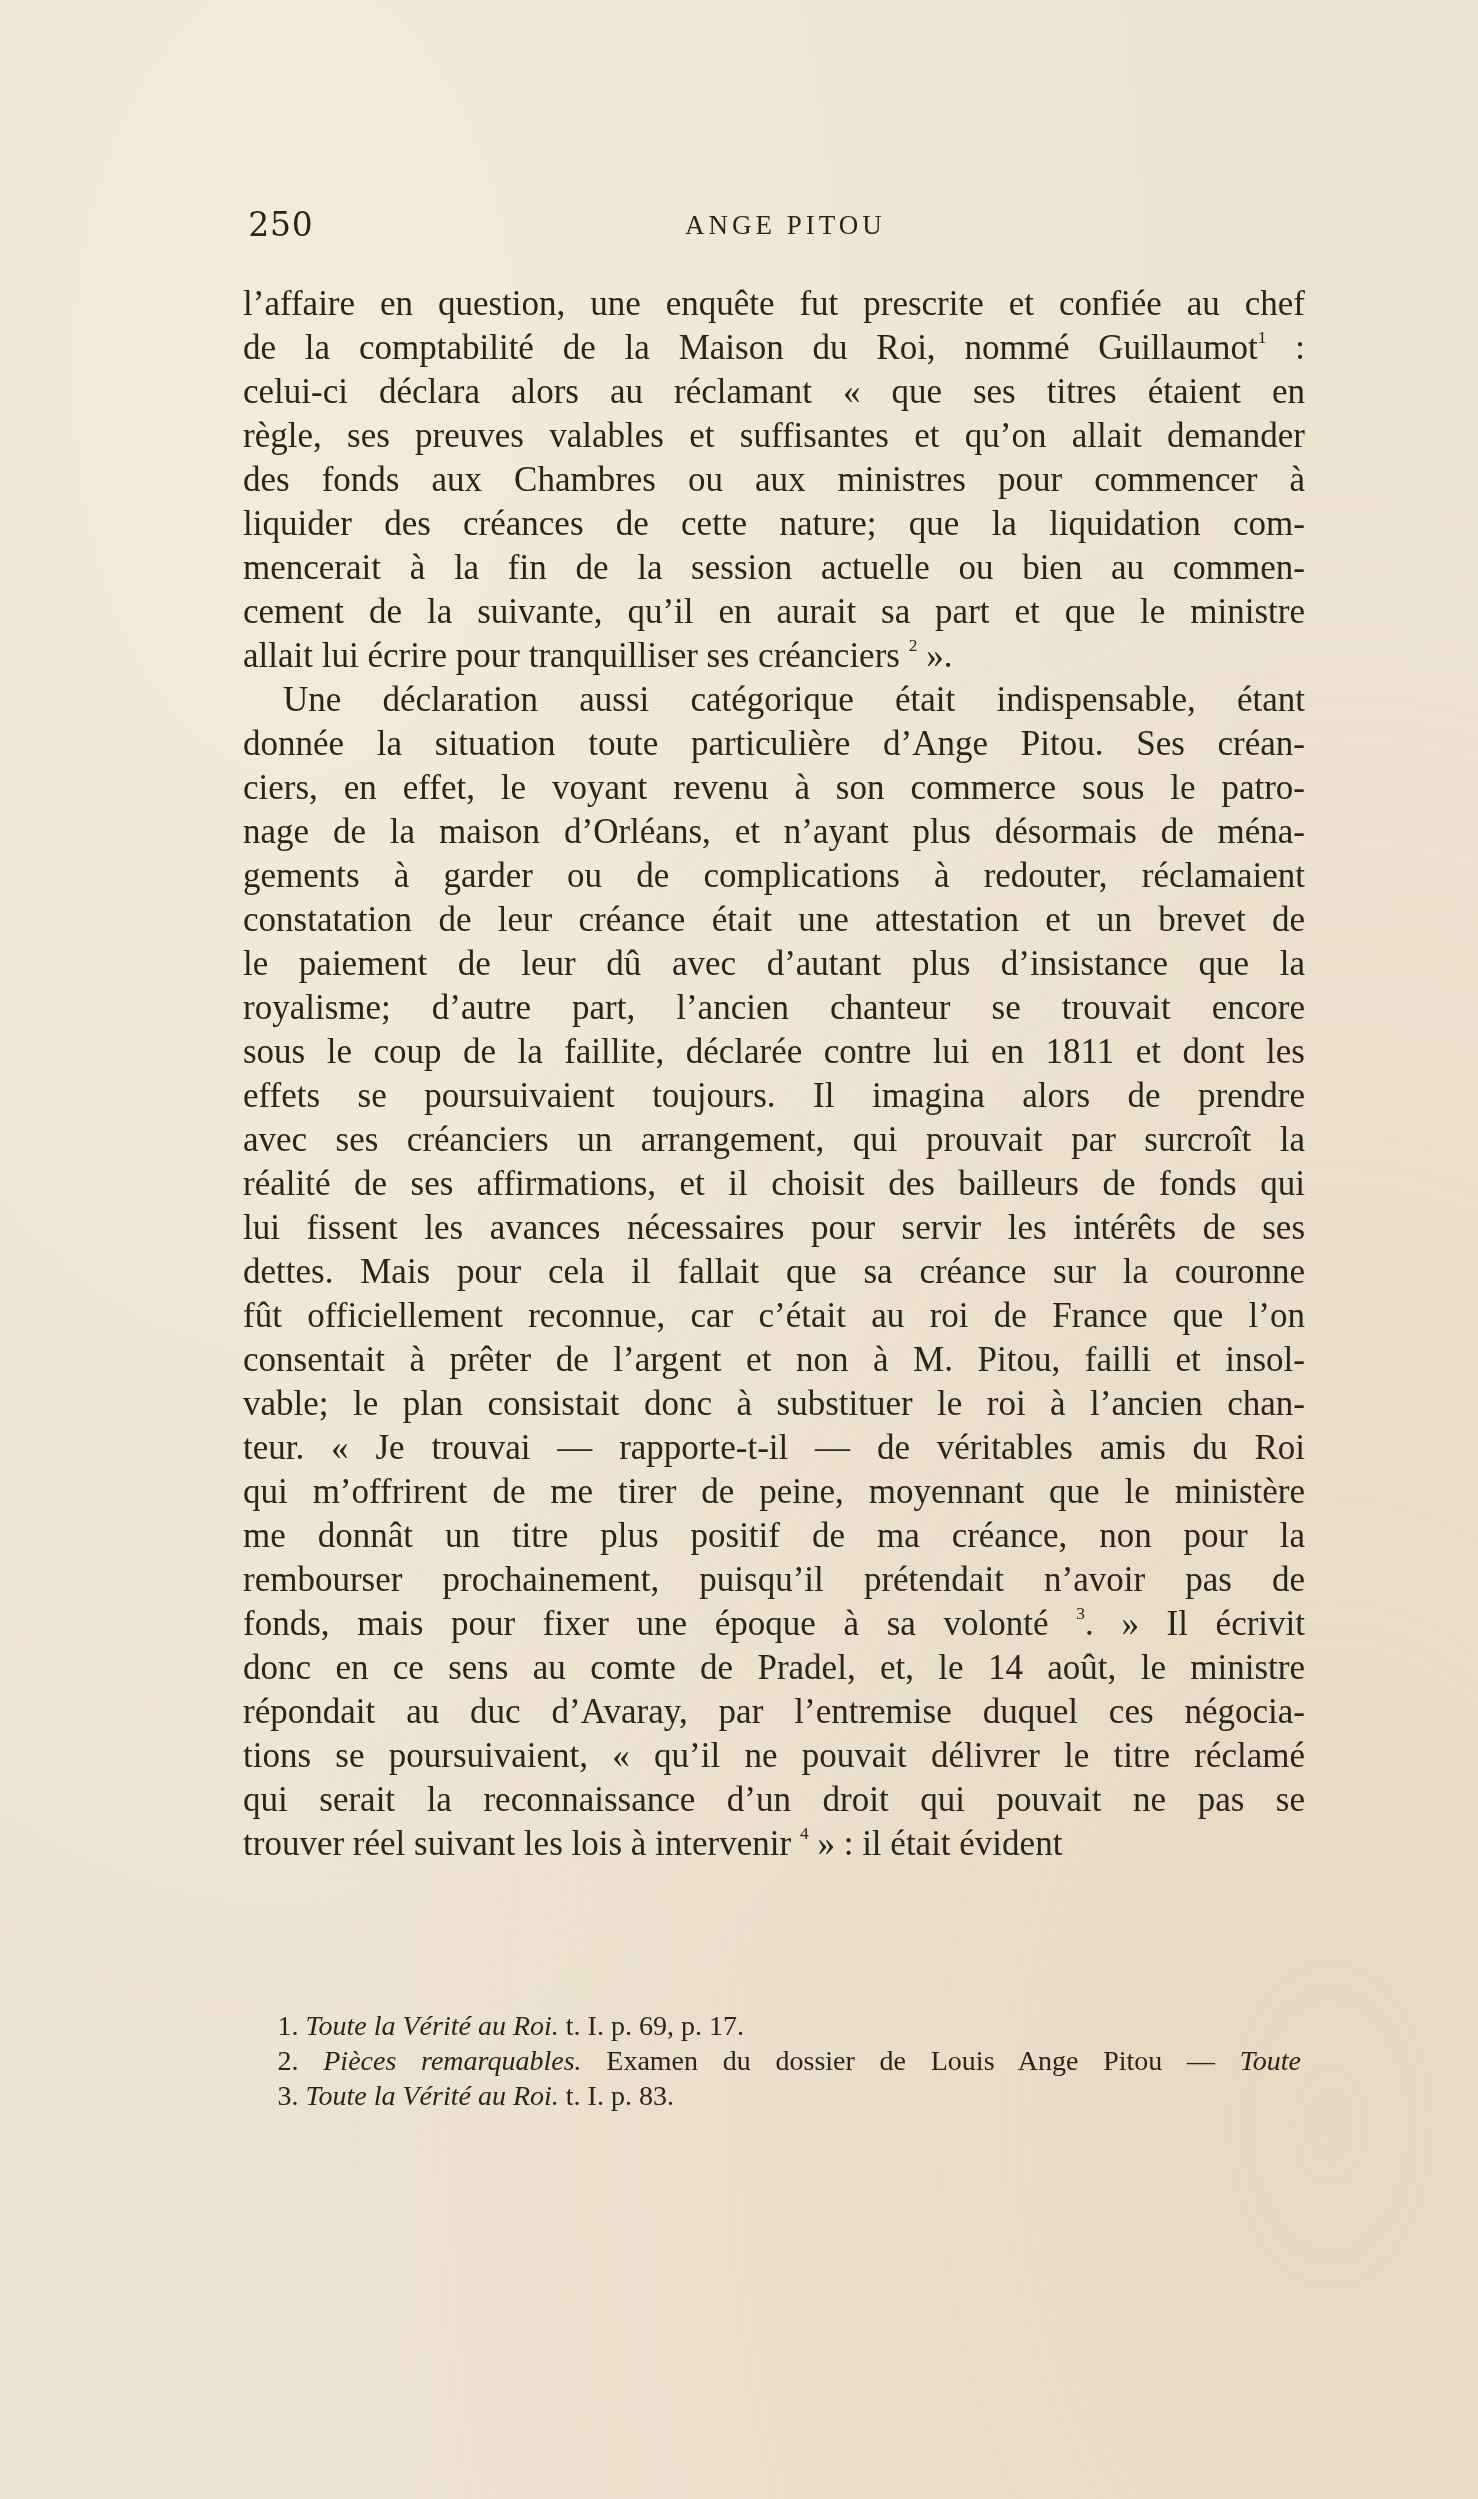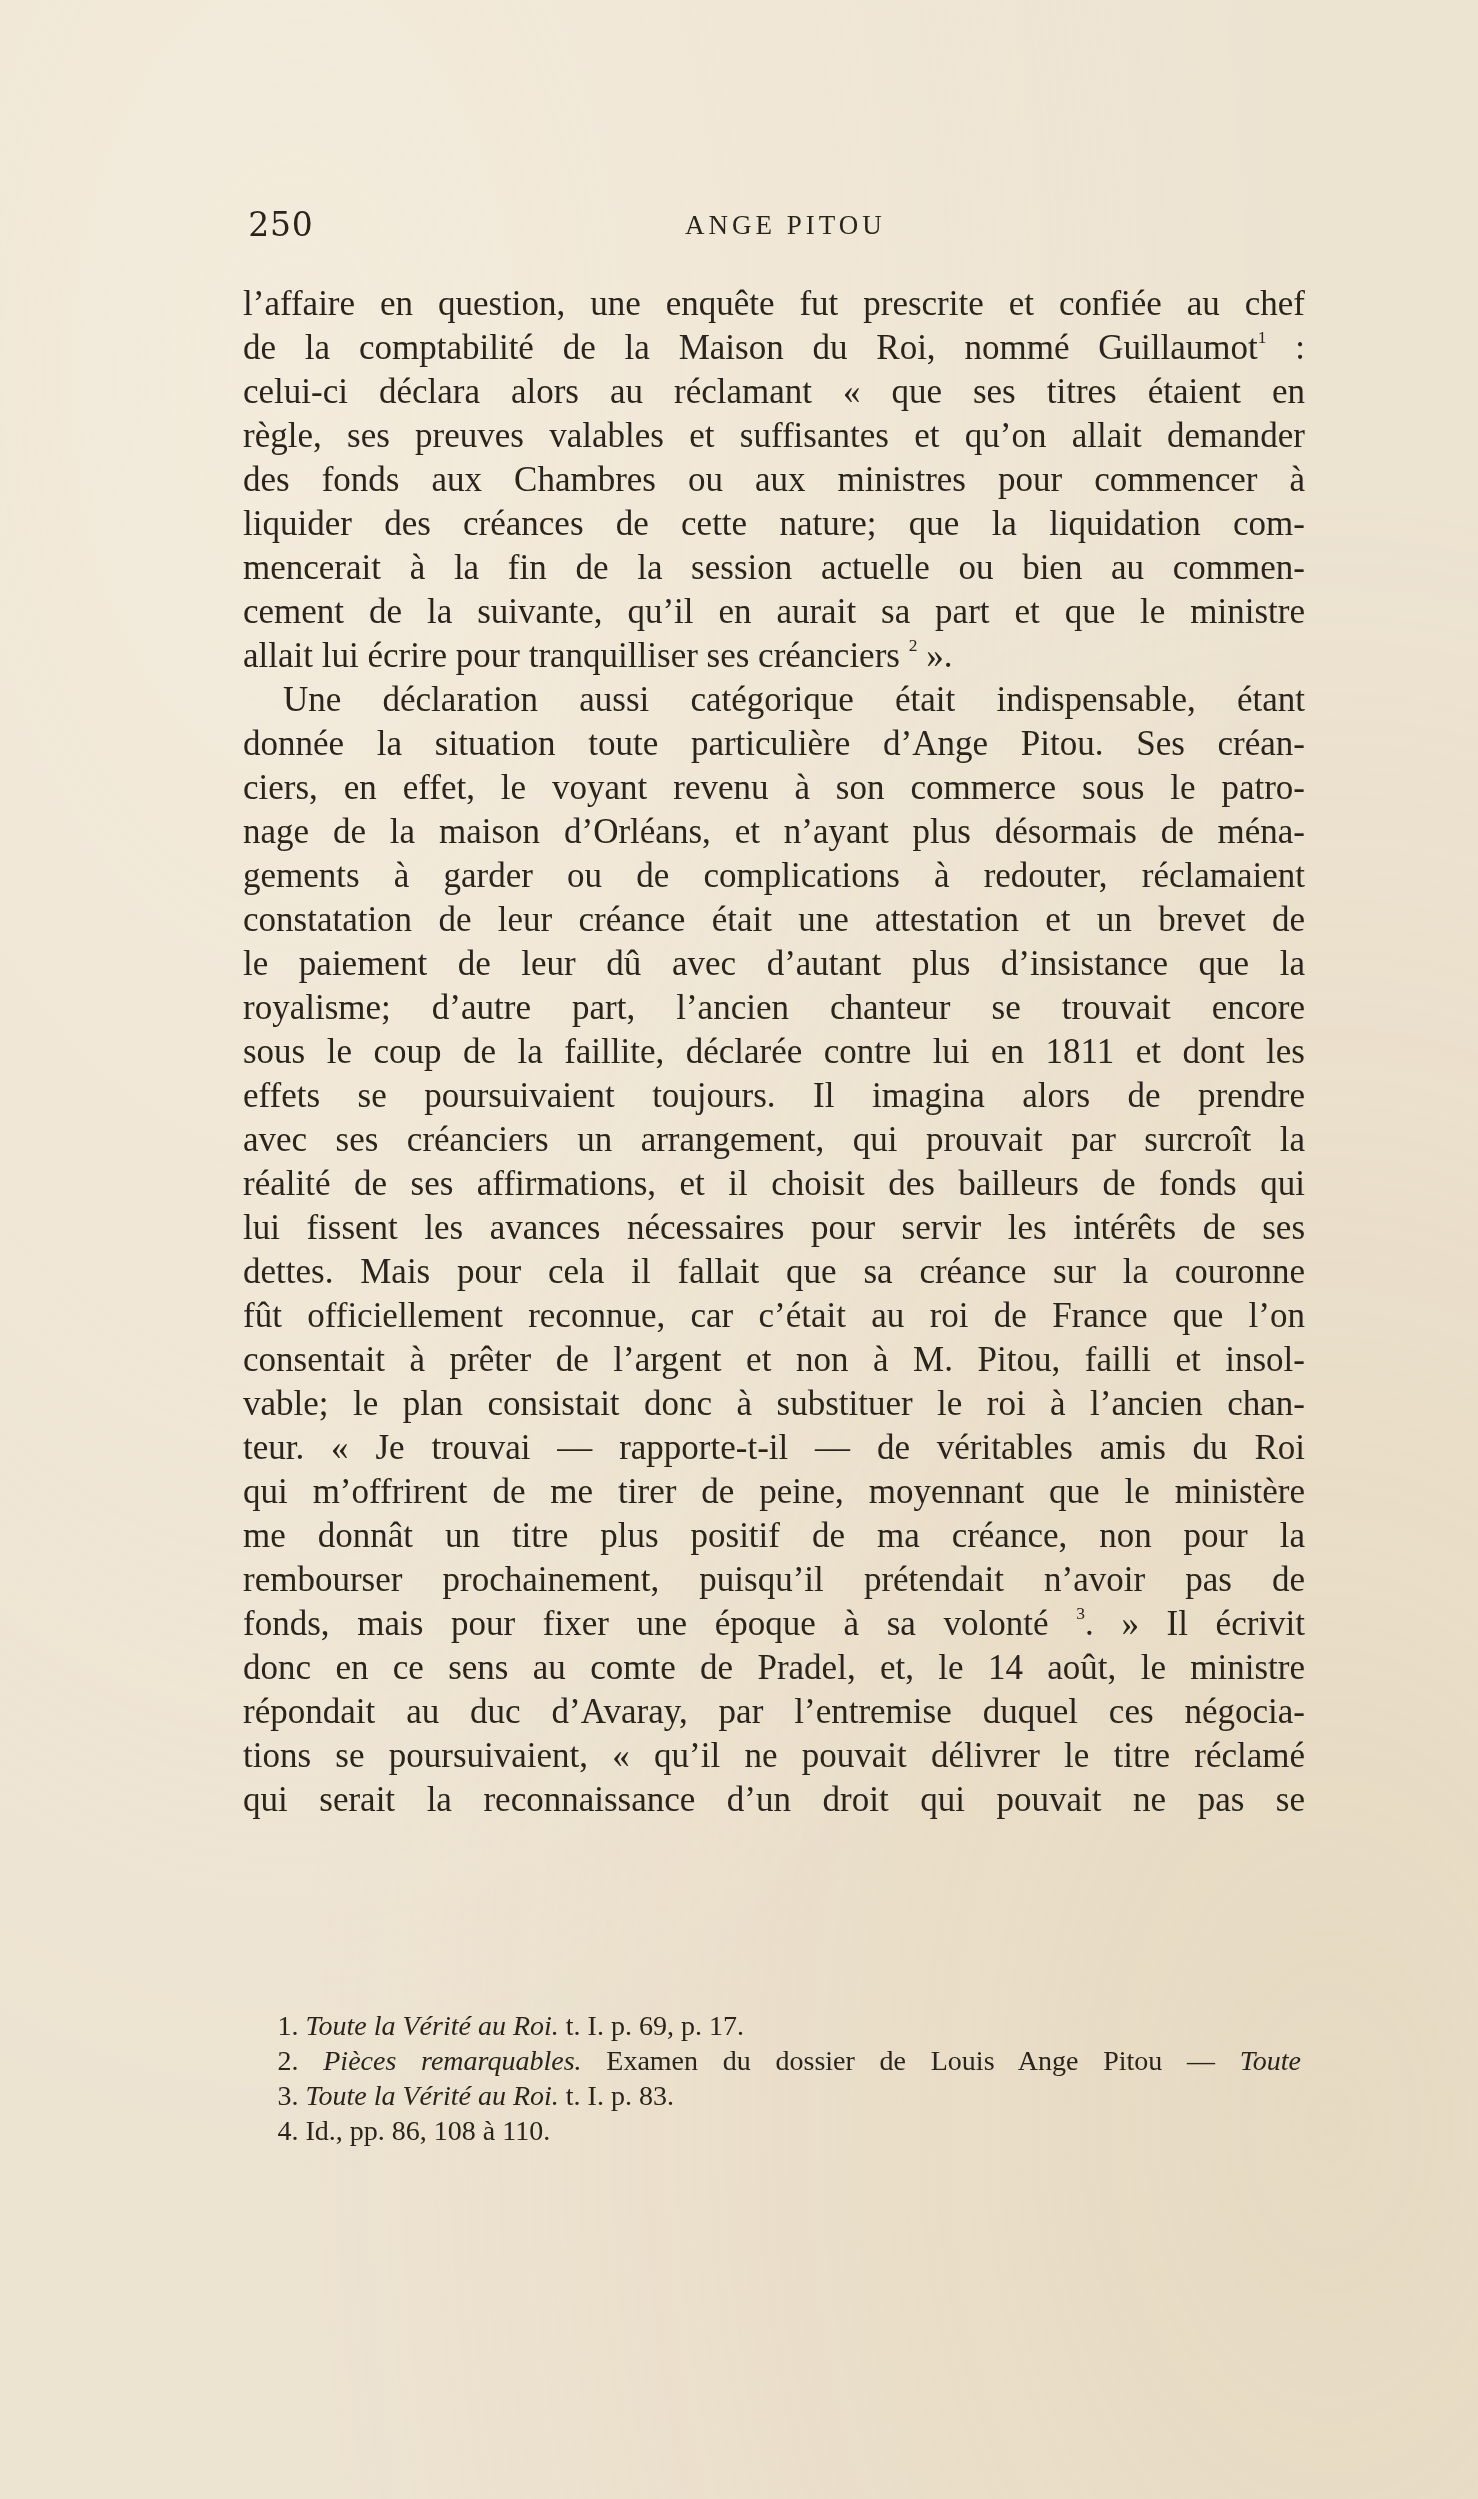--- a/index.html
+++ b/index.html
@@ -78,23 +78,23 @@
       <span class="line"><span>vable; le plan consistait donc à substituer le roi à l’ancien chan-</span></span>
       <span class="line"><span>teur. « Je trouvai — rapporte-t-il — de véritables amis du Roi</span></span>
       <span class="line"><span>qui m’offrirent de me tirer de peine, moyennant que le ministère</span></span>
       <span class="line"><span>me donnât un titre plus positif de ma créance, non pour la</span></span>
       <span class="line"><span>rembourser prochainement, puisqu’il prétendait n’avoir pas de</span></span>
       <span class="line"><span>fonds, mais pour fixer une époque à sa volonté </span><sup>3</sup><span>. » Il écrivit</span></span>
       <span class="line"><span>donc en ce sens au comte de Pradel, et, le 14 août, le ministre</span></span>
       <span class="line"><span>répondait au duc d’Avaray, par l’entremise duquel ces négocia-</span></span>
       <span class="line"><span>tions se poursuivaient, « qu’il ne pouvait délivrer le titre réclamé</span></span>
       <span class="line"><span>qui serait la reconnaissance d’un droit qui pouvait ne pas se</span></span>
+      <span class="line last"><span>trouver réel suivant les lois à intervenir </span><sup>4</sup><span> » : il était évident</span></span>
     </div>
 
   <div class="footnotes">
     <span class="fn indent"><span>1.</span> <i>Toute la Vérité au Roi.</i><span> t. I. p. 69, p. 17.</span></span>
     <span class="fn indent just"><span>2.</span> <i>Pièces remarquables.</i><span> Examen du dossier de Louis Ange Pitou — </span><i>Toute</i></span>
     <span class="fn indent"><span>3.</span> <i>Toute la Vérité au Roi.</i><span> t. I. p. 83.</span></span>
-    <span class="fn indent"><span>4.</span><span> Id., pp. 86, 108 à 110.</span></span>
   </div>
 
 </div>
 
 
 </body></html>

